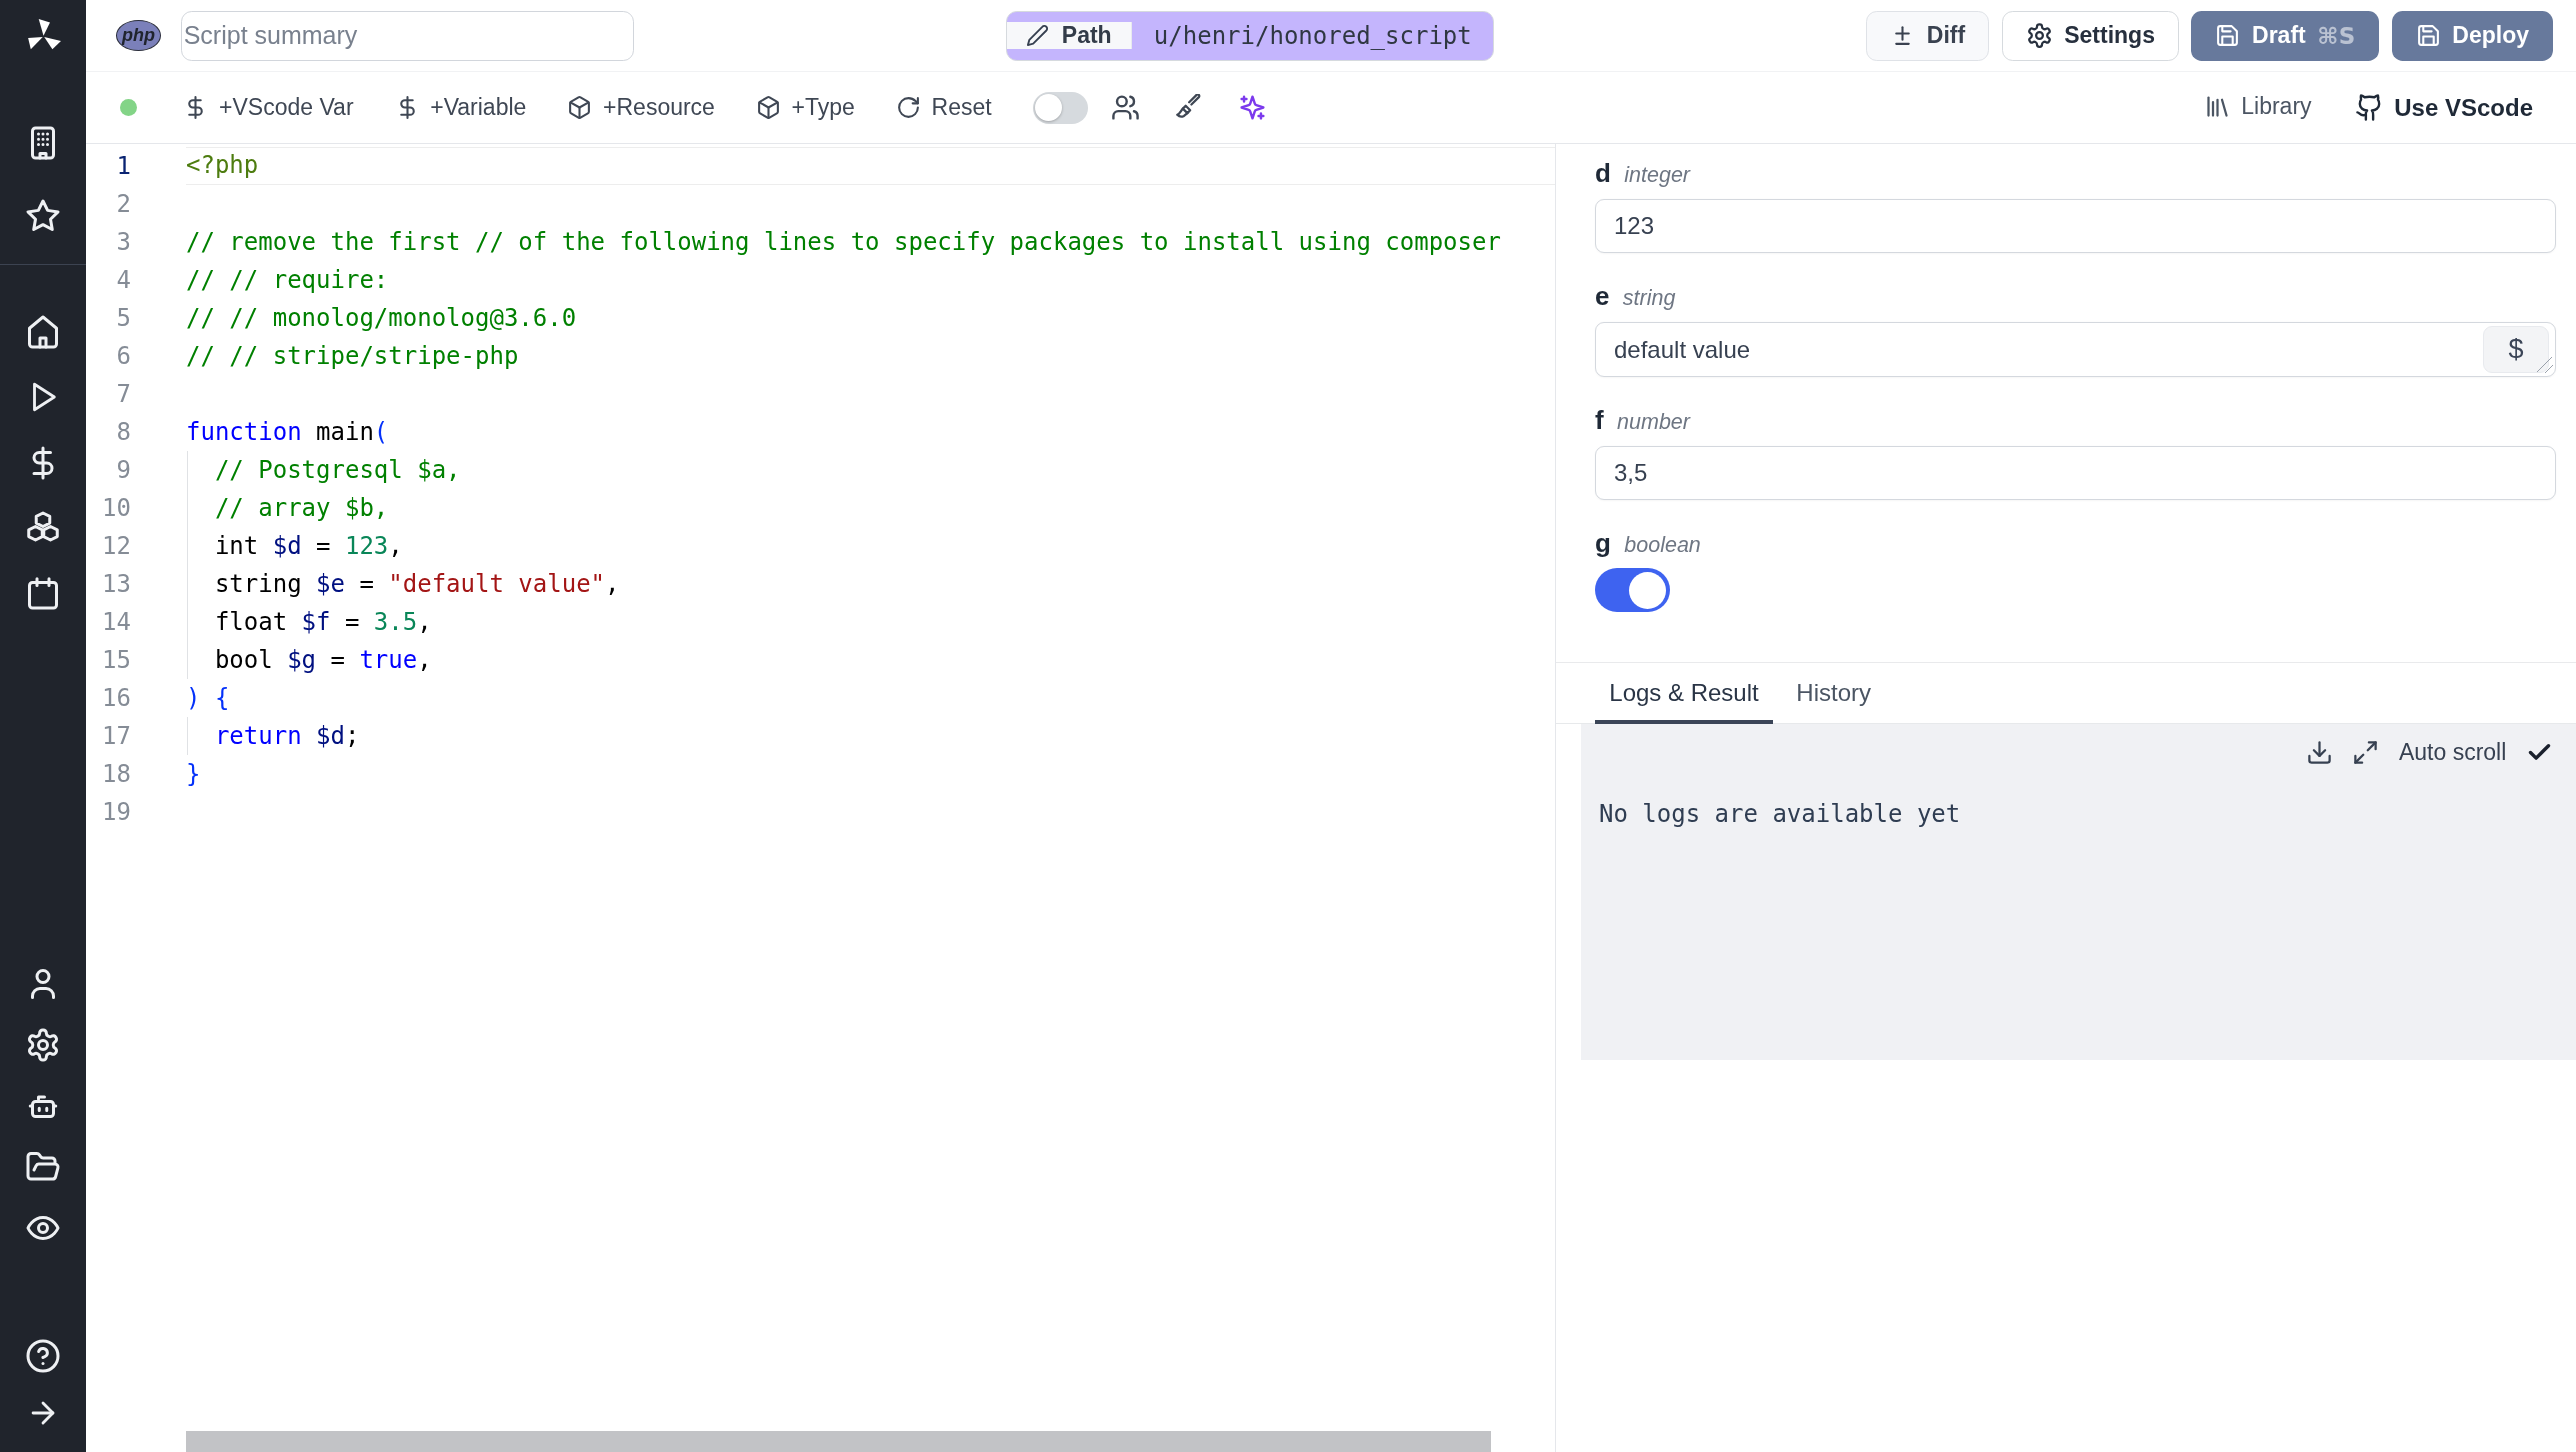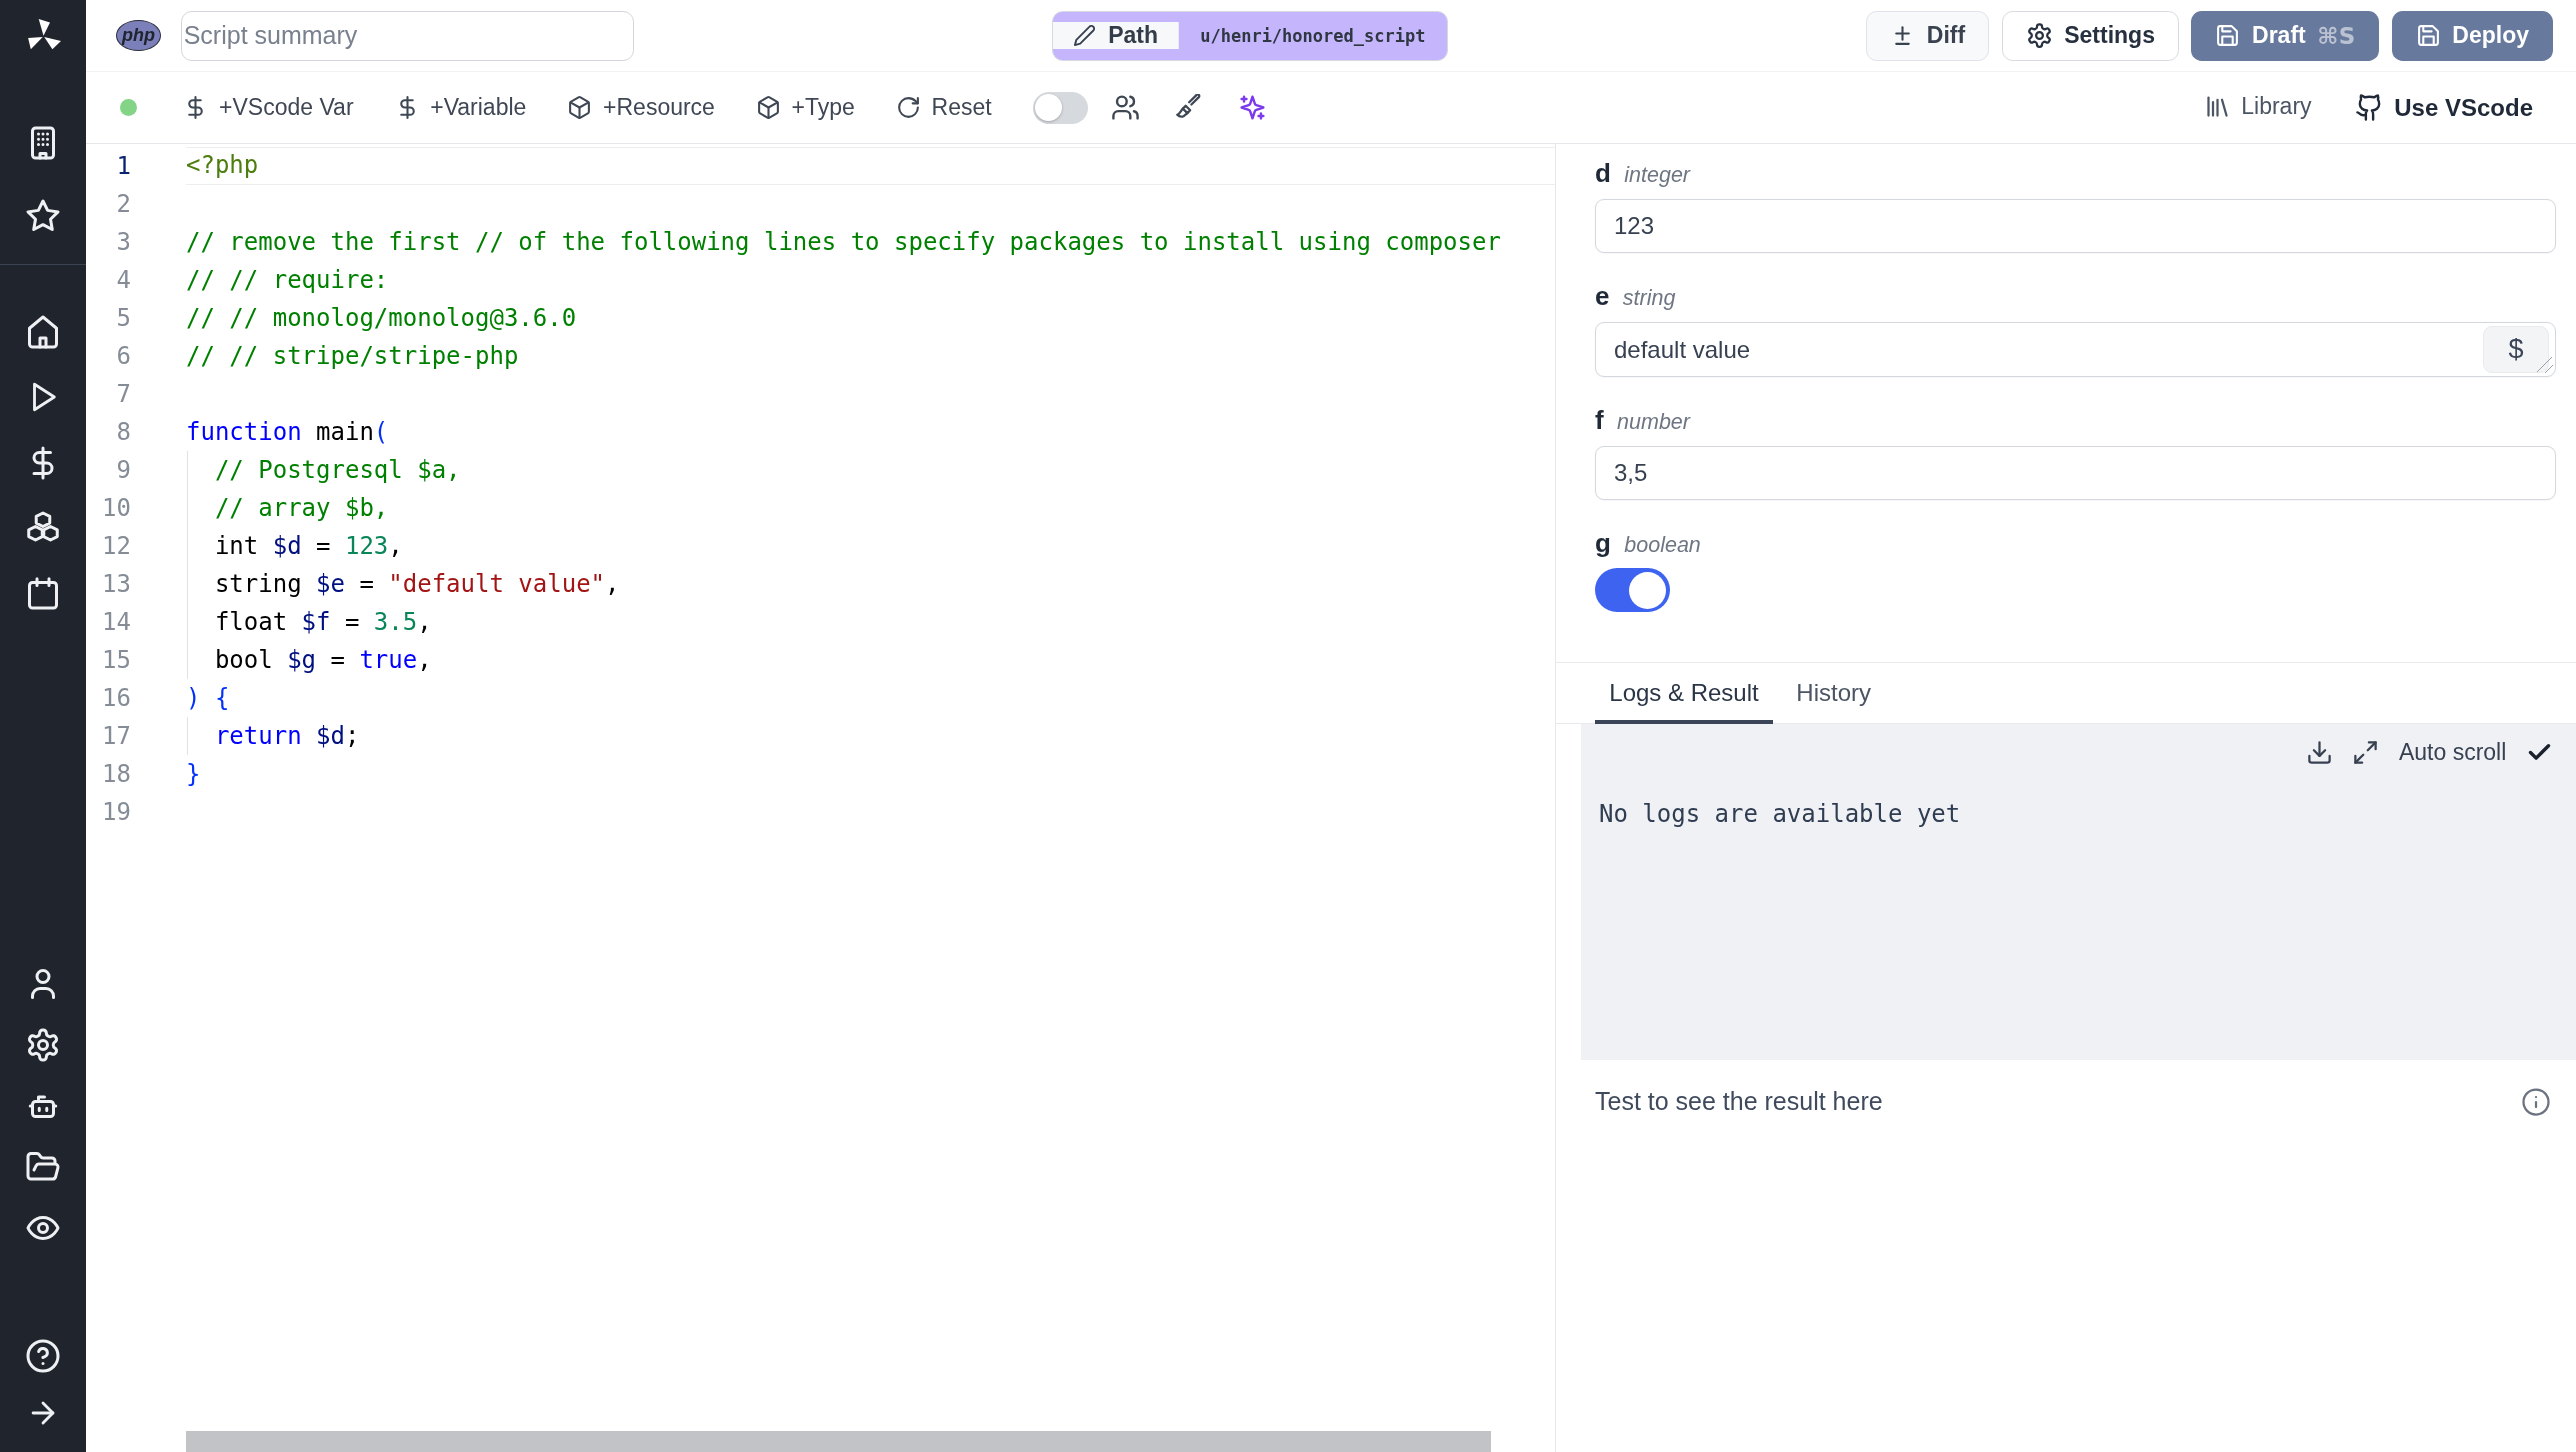--- a/index.html
+++ b/index.html
@@ -23,21 +23,21 @@
     color:#20242e; font-style:italic; font-weight:700; font-size:18px;
     display:flex; align-items:center; justify-content:center; flex:none; }
   .summary-input { width:453px; height:50px; margin-left:19.7px; border:1.3px solid #d2d6dc; border-radius:10.7px;
     padding:0 2px; font-size:25px; font-weight:500; color:#49505c; background:#fff; outline:none;
     font-family:"Liberation Sans", sans-serif; }
   .summary-input::placeholder { color:#79818e; opacity:1; }
   .path-chip { height:50px; border:1.3px solid #d6dade; border-radius:10.7px; display:flex; overflow:hidden; background:#c4b5fd;align-items:center; }
   .path-left { display:flex; align-items:center; gap:12.5px; padding:0 19.7px; background:#f7f8fa;
     border-right:0.9px solid #e8eaee; font-weight:700; font-size:23px; color:#333c49; }
   .path-value { display:flex; align-items:center; padding:0 21.5px; font-family:"DejaVu Sans Mono", monospace;
-    font-size:17px; color:#2f3742;font-weight:bold; }
+    font-size:24px; color:#2f3742; }
   .tb-spacer { flex:1; }
   .tb-buttons { display:flex; gap:12.5px; }
   .btn { height:50px; border-radius:10.7px; display:flex; align-items:center; gap:11.6px;
     font-size:23px; font-weight:600; padding:0 23px; border:1.3px solid transparent; cursor:pointer; }
   .btn-diff { background:#f8f9fb; border-color:#dfe2e7; color:#3a4250; }
   .btn-settings { background:#fff; border-color:#d6dade; color:#27303e; }
   .btn-primary { background:#67799c; color:#fff; }
   .btn .shortcut { color:rgba(255,255,255,.55); font-weight:600; font-family:"DejaVu Sans", sans-serif; }
 
   
@@ -479,23 +479,15 @@
             <line x1="3" y1="21" x2="10" y2="14"></line>
           </svg>
         <span>Auto scroll</span>
         <svg class="ic" width="27" height="27" viewBox="0 0 24 24" style="stroke:#1a202c; stroke-width:3">
             <polyline points="20 6 9 17 4 12"></polyline>
           </svg>
       </div>
       <div class="logs-empty">No logs are available yet</div>
     </div>
 
-    <div class="result">
-      <span>Test to see the result here</span>
-      <svg class="ic" width="30" height="30" viewBox="0 0 24 24" style="stroke:#6b7280; stroke-width:1.8">
-          <circle cx="12" cy="12" r="10"></circle>
-          <line x1="12" y1="16" x2="12" y2="12"></line>
-          <line x1="12" y1="8" x2="12.01" y2="8"></line>
-        </svg>
-    </div>
   </div>
 </div>
 
 
 </body></html>

